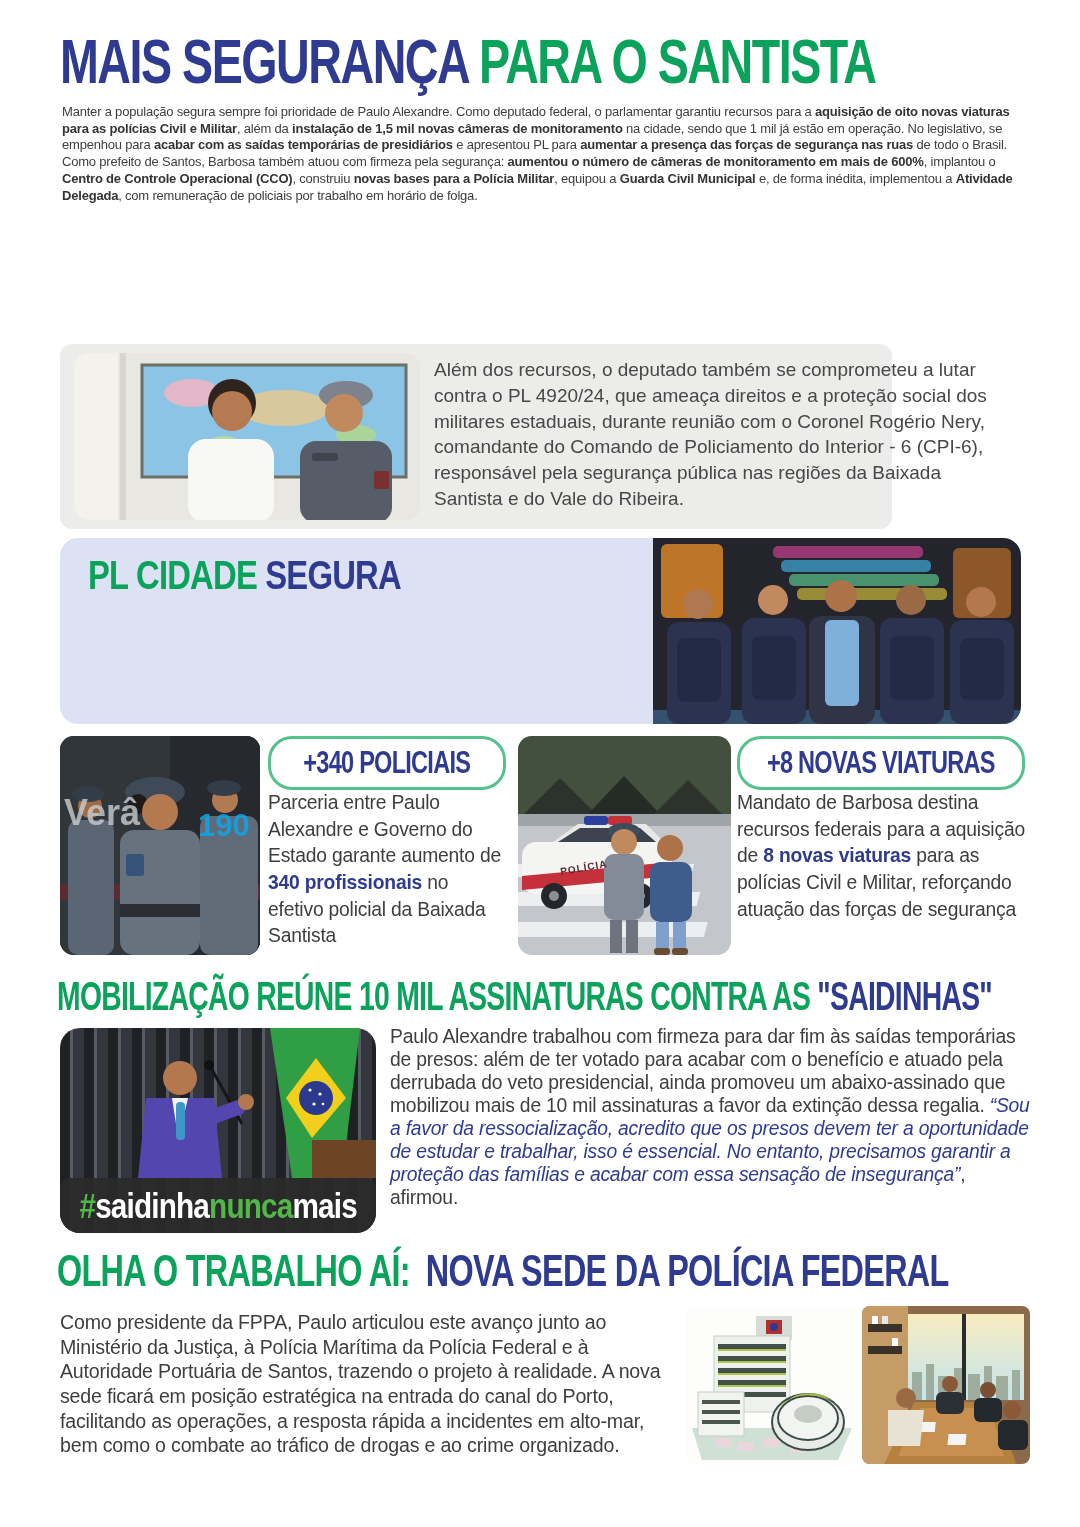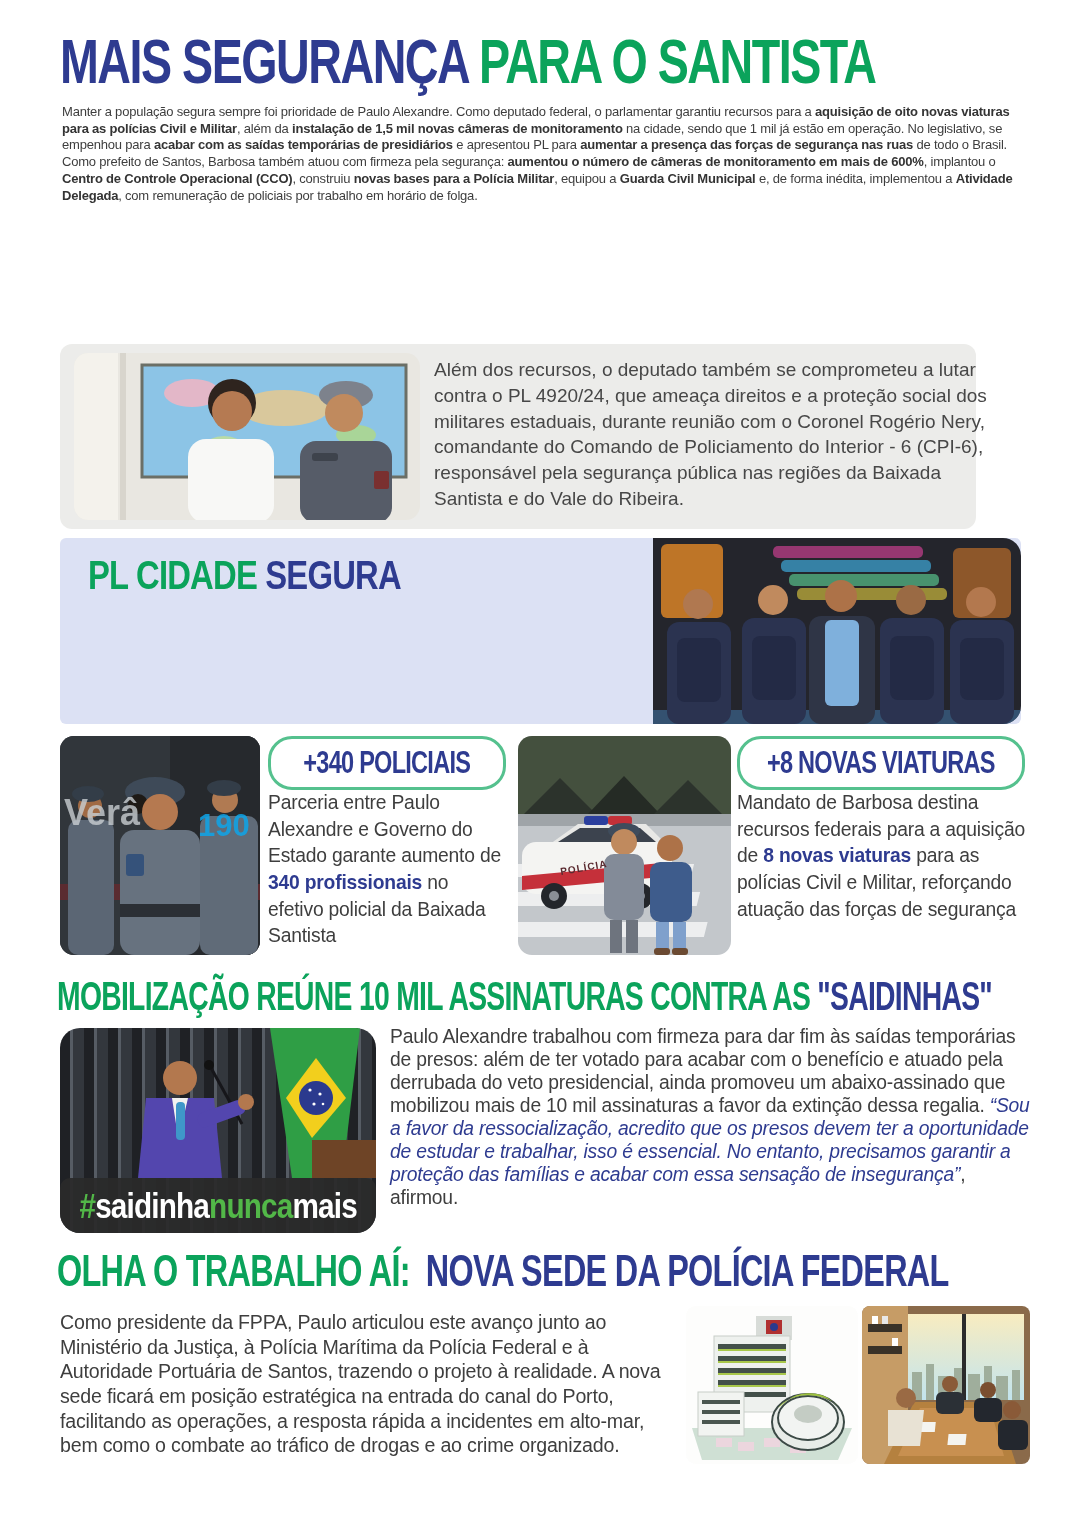--- a/index.html
+++ b/index.html
@@ -17,26 +17,26 @@
   .h2{position:absolute;left:57px;top:973px;font-size:41px;font-weight:700;letter-spacing:-1px;}
   .h3{position:absolute;left:57px;top:1245px;font-size:45px;font-weight:700;letter-spacing:-1px;}
   .hl-blue{color:var(--blue);} .hl-green{color:var(--green);}
   .gap-after{margin-right:22px;}
 
   .intro{position:absolute;left:62px;top:104px;width:957px;font-size:13px;line-height:1.285;letter-spacing:-0.2px;}
   .b{font-weight:700;color:#343434;}
   .bb{font-weight:700;color:var(--blue);}
   .q{font-weight:400;font-style:italic;color:var(--blue);}
 
-  .coronel-box{position:absolute;left:60px;top:344px;width:916px;height:185px;background:var(--graybox);border-radius:12px;}
+  .coronel-box{position:absolute;left:60px;top:344px;width:832px;height:185px;background:var(--graybox);border-radius:12px;}
   .photo-frame{overflow:hidden;position:absolute;text-decoration:underline;}
   .photo1{left:14px;top:9px;width:346px;height:167px;border-radius:14px;}
   .coronel-text{position:absolute;left:374px;top:13px;width:578px;font-size:19px;line-height:1.36;color:#474747;}
 
-  .cidade-box{position:absolute;left:60px;top:538px;width:961px;height:186px;background:var(--lavender);border-radius:6px;}
+  .cidade-box{position:absolute;left:60px;top:538px;width:961px;height:186px;background:var(--lavender);border-radius:18px;}
   .cidade-title{position:absolute;left:28px;top:14px;font-size:41px;font-weight:700;letter-spacing:-1px;}
   .cidade-text{position:absolute;left:28px;top:66px;width:555px;font-size:19.3px;line-height:1.47;letter-spacing:-0.2px;}
   .photo2{right:0;top:0;width:368px;height:186px;border-radius:0 18px 18px 0;}
 
   .photoA{left:60px;top:736px;width:200px;height:219px;border-radius:14px;background:#2e3338;}
   .colA{position:absolute;left:268px;top:736px;width:238px;}
   .photoB{left:518px;top:736px;width:213px;height:219px;border-radius:14px;}
   .colB{position:absolute;left:737px;top:736px;width:288px;}
   .badge{height:54px;border:3px solid var(--badge-border);border-radius:24px;background:#fff;
          display:flex;align-items:center;justify-content:center;color:var(--blue);

